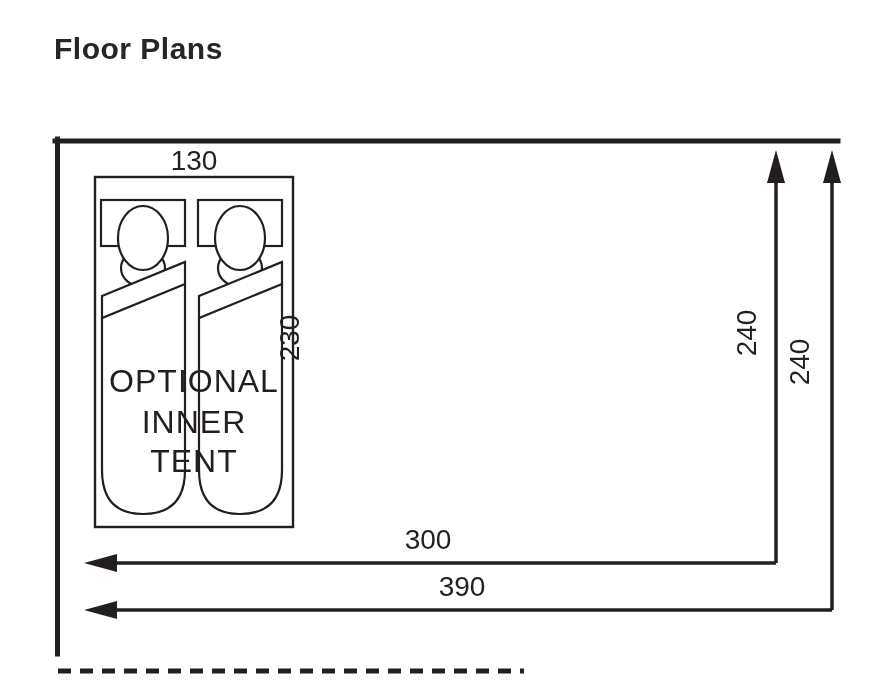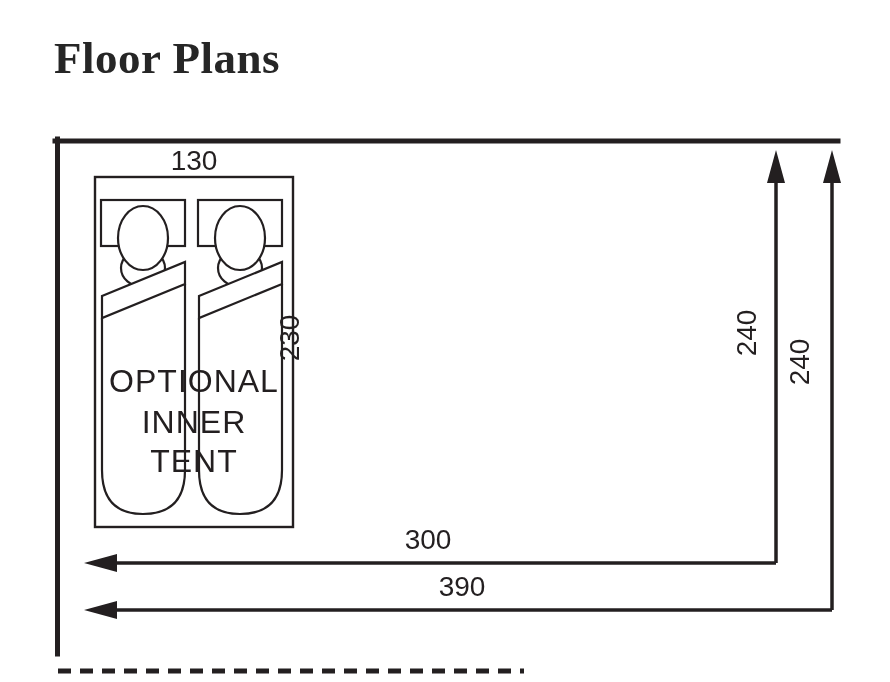--- a/index.html
+++ b/index.html
@@ -7,25 +7,25 @@
     position:relative;
     width:890px;height:682px;
     background:#ffffff;
     font-family:"Liberation Sans",sans-serif;
     overflow:hidden;
   }
   .title{
     position:absolute;
     left:54px;top:32px;
     margin:0;
-    font-size:45px;
+    font-size:30px;
     font-weight:700;
     color:#262626;
     letter-spacing:0.5px;
-    font-family:Liberation Serif, serif;
+    font-family:Liberation Sans, sans-serif;
   }
   svg.diagram{position:absolute;left:0;top:0;}
   .wall{stroke:#231f20;stroke-width:5;fill:none;stroke-linecap:square;}
   .wall-dashed{stroke:#231f20;stroke-width:5;fill:none;stroke-dasharray:13 9;}
   .thin{stroke:#231f20;stroke-width:2.4;fill:#ffffff;}
   .bagpart{stroke:#231f20;stroke-width:2.2;fill:#ffffff;}
   .dim-line{stroke:#231f20;stroke-width:3.5;fill:none;}
   .arrowhead{fill:#231f20;stroke:none;}
   text.dim{
     font-size:28px;

